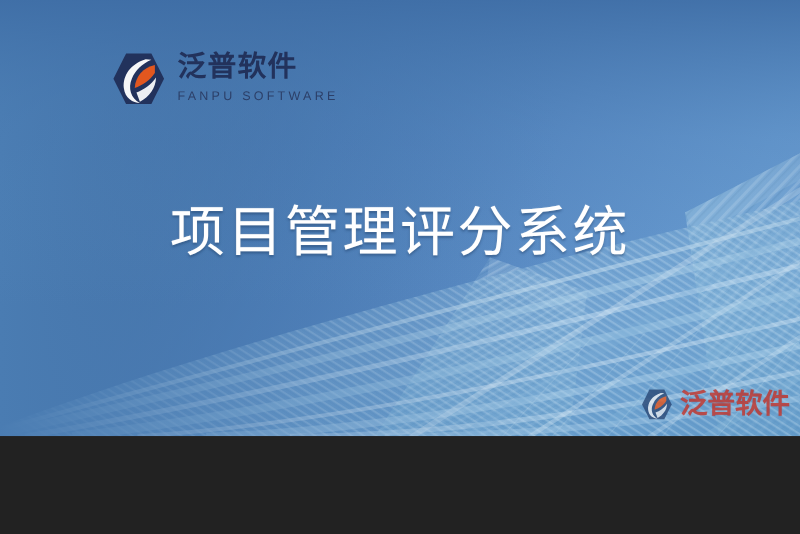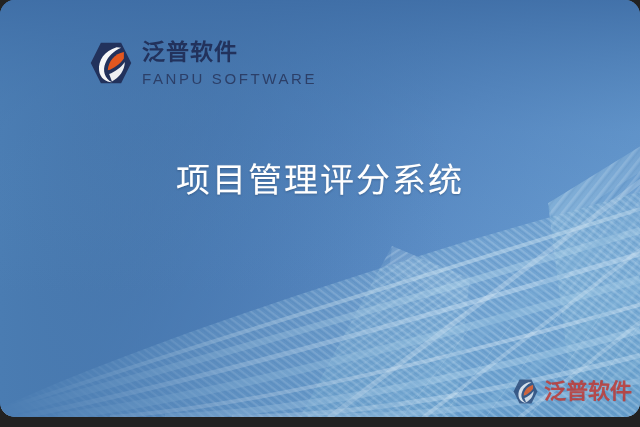--- a/index.html
+++ b/index.html
@@ -6,33 +6,32 @@
   html, body {
     margin: 0;
     padding: 0;
     background: #222;
   }
   * { box-sizing: border-box; }
 
   .banner {
     position: relative;
     width: 640px;
-    height: 417px;
+    height: 349px;
     overflow: hidden;
     font-family: "Liberation Sans", "DejaVu Sans", sans-serif;
     
     background:
       linear-gradient(118deg,
         #2f578e 0%,
         #3a6398 18%,
         #4a79b3 40%,
         #5a8bc4 62%,
         #6699cf 82%,
         #6fa0d4 100%);
-    border-radius: 15px;
   }
 
   
   .photo {
     position: absolute;
     inset: 0;
     pointer-events: none;
   }
   .photo svg { display: block; width: 100%; height: 100%; }
 
@@ -52,37 +51,37 @@
     font-family: "DejaVu Sans", "Liberation Sans", sans-serif;
     font-size: 23px;
     font-weight: 700;
     color: #22325c;
     letter-spacing: 1px;
     white-space: nowrap;
   }
   .logo-en {
     margin-top: 7px;
     font-family: "Liberation Sans", sans-serif;
-    font-size: 15px;
+    font-size: 10px;
     font-weight: 400;
     color: #2c3f68;
     letter-spacing: 2.6px;
     white-space: nowrap;
   }
 
   
   .headline {
     position: absolute;
     left: 0;
     right: 0;
     top: 158px;
     text-align: center;
     z-index: 6;
     font-family: "DejaVu Serif", "Liberation Serif", serif;
-    font-size: 34px;
+    font-size: 44px;
     line-height: 1.32;
     color: #ffffff;
     letter-spacing: 2px;
     text-shadow:
       0 1px 2px rgba(20,50,90,0.45),
       0 0 1px rgba(255,255,255,0.5);
     user-select: none;
   }
   .headline .line { display: block; white-space: nowrap; }
 

